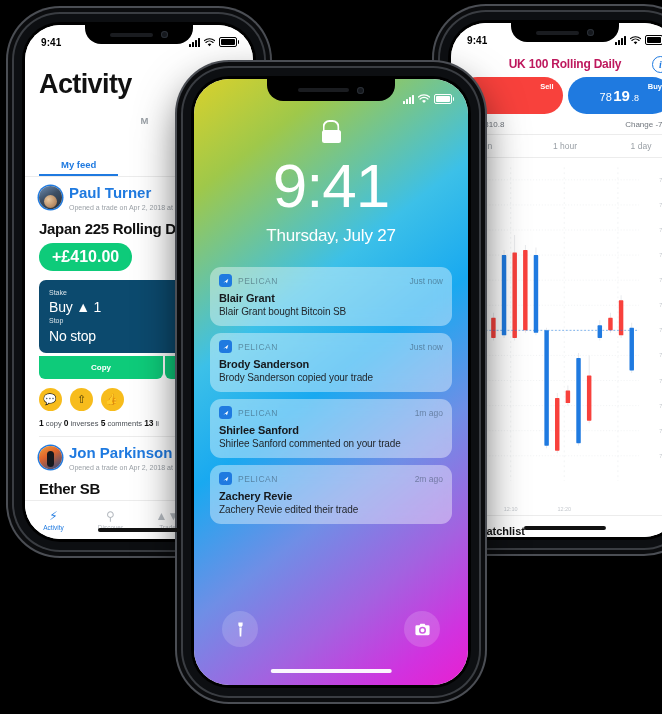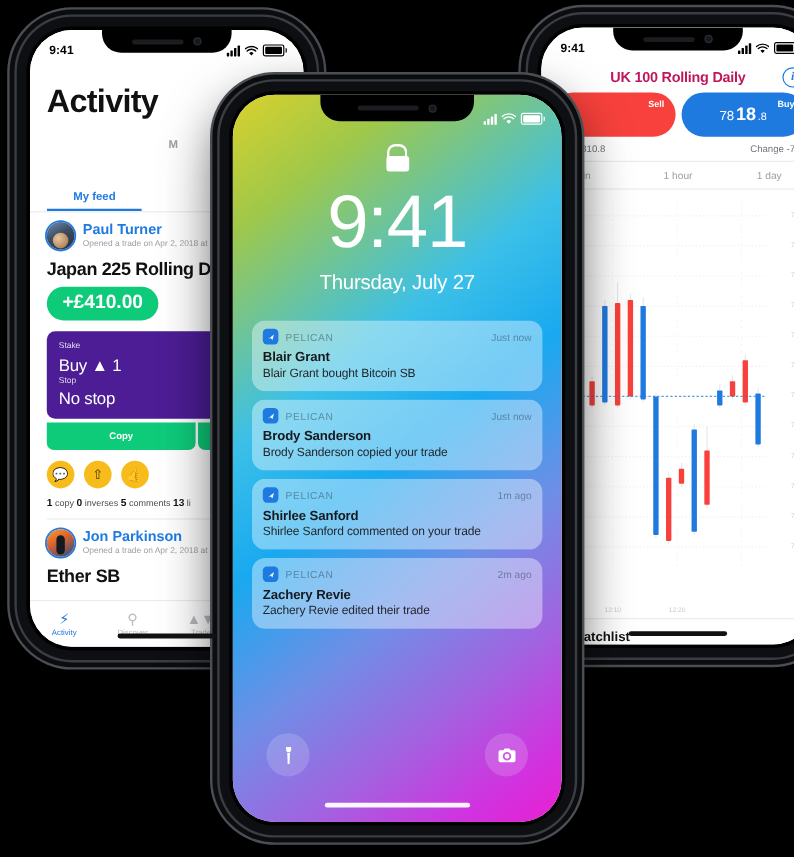--- a/index.html
+++ b/index.html
@@ -47,26 +47,26 @@
   .feed{flex:1;overflow:hidden;}
   .post{padding:7px 14px 0;}
   .post-head{display:flex;align-items:center;gap:7px;}
   .avatar{width:23px;height:23px;border-radius:50%;flex:0 0 auto;
           box-shadow:0 0 0 1.5px #1f7ae0;overflow:hidden;position:relative;}
   .av1{background:linear-gradient(150deg,#6f8fb5 0%,#3d4e63 45%,#23303e 100%);}
   .av1::after{content:"";position:absolute;left:5px;top:9px;width:13px;height:13px;border-radius:50%;
               background:radial-gradient(circle at 35% 35%,#e8c7a0,#9d6b43);}
   .av2{background:linear-gradient(150deg,#f0a23c 0%,#e0642c 40%,#244a86 100%);}
   .av2::after{content:"";position:absolute;left:8px;top:5px;width:7px;height:16px;border-radius:4px;background:#15181d;}
-  .pname{font-size:12px;font-weight:bold;color:#1f7ae0;line-height:1.25;}
+  .pname{font-size:15px;font-weight:bold;color:#1f7ae0;line-height:1.25;}
   .pmeta{font-size:7px;color:#9aa0a6;line-height:1.3;}
   .market{font-size:15px;font-weight:bold;color:#111;margin:8px 0 6px;letter-spacing:-.3px;}
   .pill{display:inline-block;background:#0ecb7a;color:#fff;font-size:16px;font-weight:bold;
         padding:5px 13px;border-radius:14px;}
-  .tcard{margin-top:9px;background:#4c1d95;border-radius:7px;padding:8px 10px 9px;
+  .tcard{margin-top:9px;background:#0c4a6e;border-radius:7px;padding:8px 10px 9px;
          display:grid;grid-template-columns:1fr 1fr;gap:1px 8px;color:#fff;width:125%;}
   .tlbl{font-size:7px;opacity:.85;line-height:1.5;}
   .tval{font-size:14px;font-weight:500;line-height:1.15;letter-spacing:-.2px;}
   .tactions{display:flex;gap:2px;margin-top:3px;width:125%;}
   .tbtn{flex:1;background:#0ecb7a;color:#fff;font-size:8px;font-weight:bold;
         text-align:center;padding:7px 0;border-radius:0 0 6px 6px;}
   .reacts{display:flex;gap:8px;margin-top:9px;}
   .react{width:23px;height:23px;border-radius:50%;background:#f7bc1c;
          display:flex;align-items:center;justify-content:center;font-size:11px;color:#4a3a06;}
   .counts{margin-top:7px;font-size:7.5px;color:#4a4f55;white-space:nowrap;}
@@ -301,21 +301,21 @@
             <div class="info-i">i</div>
           </div>
 
           <div class="deal">
             <div class="dbtn dsell">
               <span class="dside">Sell</span>
             </div>
             <div class="dbtn dbuy">
               <span class="price">
                 <span class="p-sm">78</span>
-                <span class="p-lg">18</span>
+                <span class="p-lg">19</span>
                 <span class="p-dec">.8</span>
               </span>
               <span class="dside">Buy</span>
             </div>
           </div>
 
           <div class="stats">
             <span>Low 7810.8</span>
             <span>Change -79</span>
           </div>

